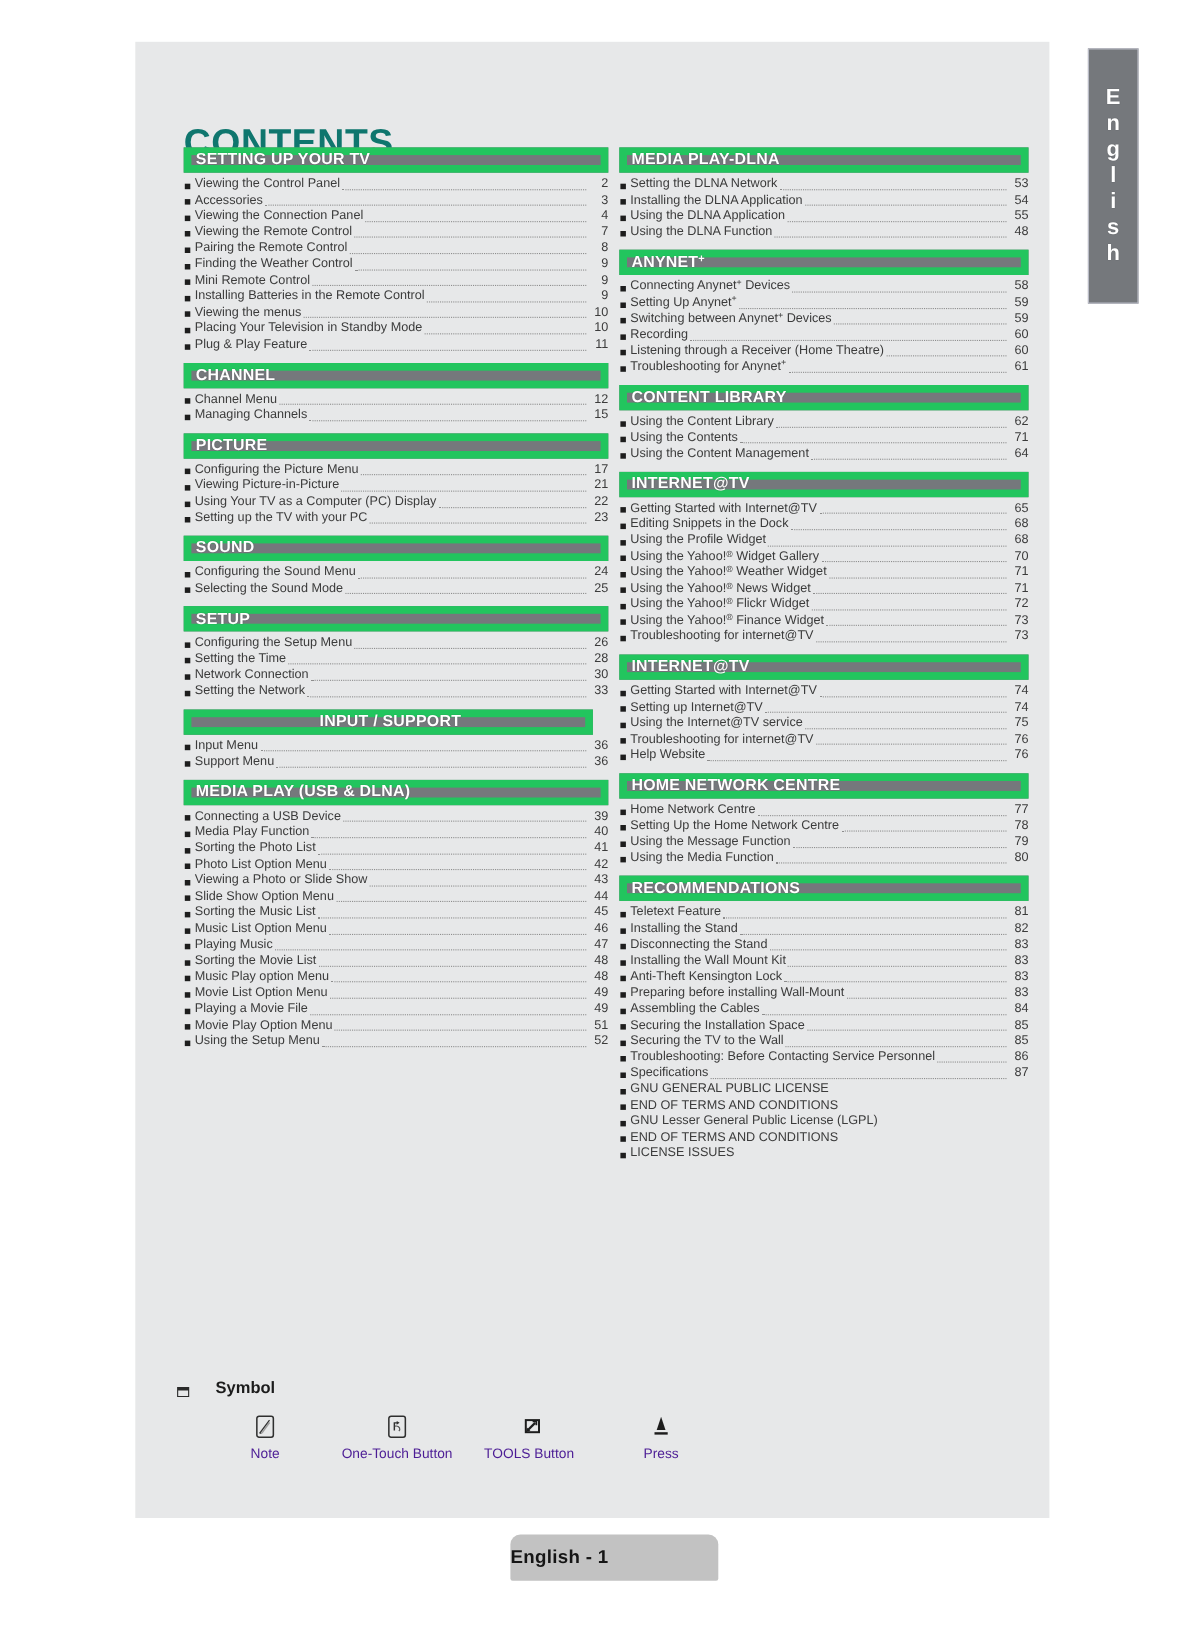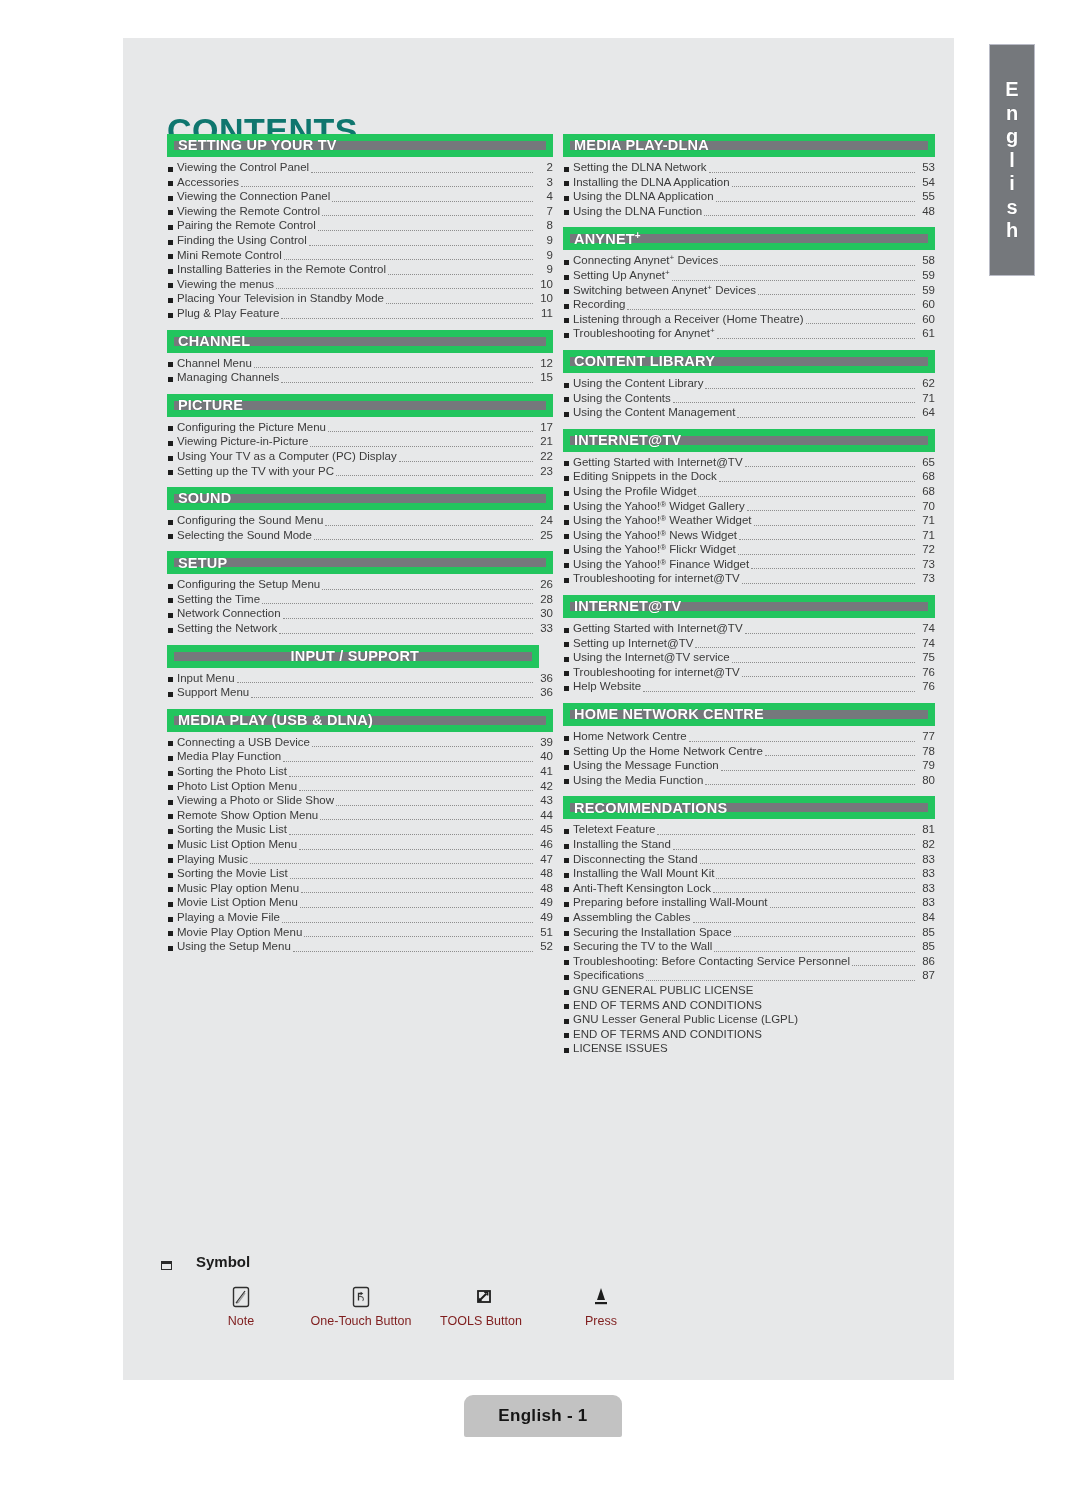--- a/index.html
+++ b/index.html
@@ -186,35 +186,34 @@
   }
   .sym-cell .sym-glyph {
     height: 26px;
     display: flex;
     align-items: center;
     justify-content: center;
   }
   .sym-cell .sym-caption {
     margin-top: 4px;
     font-size: 12.5px;
-    color: #7f1d1d;
+    color: #4c1d95;
   }
 
   
   #footer-badge {
     position: absolute;
     left: 464px;
     top: 1395px;
-    width: 158px;
+    width: 189px;
     height: 42px;
     background: #c2c2c2;
     border-radius: 9px 9px 2px 2px;
     display: flex;
     align-items: center;
-    justify-content: center;
   }
   #footer-badge .badge-text {
     font-size: 17px;
     font-weight: bold;
     color: #151515;
     letter-spacing: .3px;
   }
 </style>
 </head>
 <body>
@@ -254,21 +253,21 @@
             <span class="toc-page">7</span>
           </div>
           <div class="toc-row">
             <span class="bullet"></span>
             <span class="toc-label">Pairing the Remote Control</span>
             <span class="dots"></span>
             <span class="toc-page">8</span>
           </div>
           <div class="toc-row">
             <span class="bullet"></span>
-            <span class="toc-label">Finding the Using Control</span>
+            <span class="toc-label">Finding the Weather Control</span>
             <span class="dots"></span>
             <span class="toc-page">9</span>
           </div>
           <div class="toc-row">
             <span class="bullet"></span>
             <span class="toc-label">Mini Remote Control</span>
             <span class="dots"></span>
             <span class="toc-page">9</span>
           </div>
           <div class="toc-row">
@@ -446,21 +445,21 @@
             <span class="toc-page">42</span>
           </div>
           <div class="toc-row">
             <span class="bullet"></span>
             <span class="toc-label">Viewing a Photo or Slide Show</span>
             <span class="dots"></span>
             <span class="toc-page">43</span>
           </div>
           <div class="toc-row">
             <span class="bullet"></span>
-            <span class="toc-label">Remote Show Option Menu</span>
+            <span class="toc-label">Slide Show Option Menu</span>
             <span class="dots"></span>
             <span class="toc-page">44</span>
           </div>
           <div class="toc-row">
             <span class="bullet"></span>
             <span class="toc-label">Sorting the Music List</span>
             <span class="dots"></span>
             <span class="toc-page">45</span>
           </div>
           <div class="toc-row">

